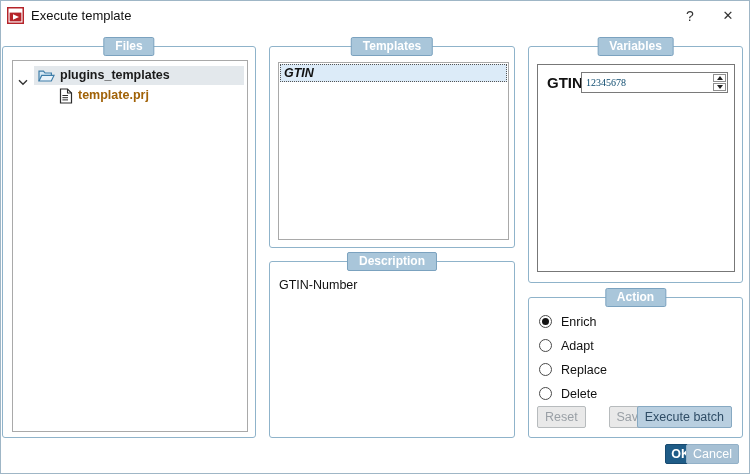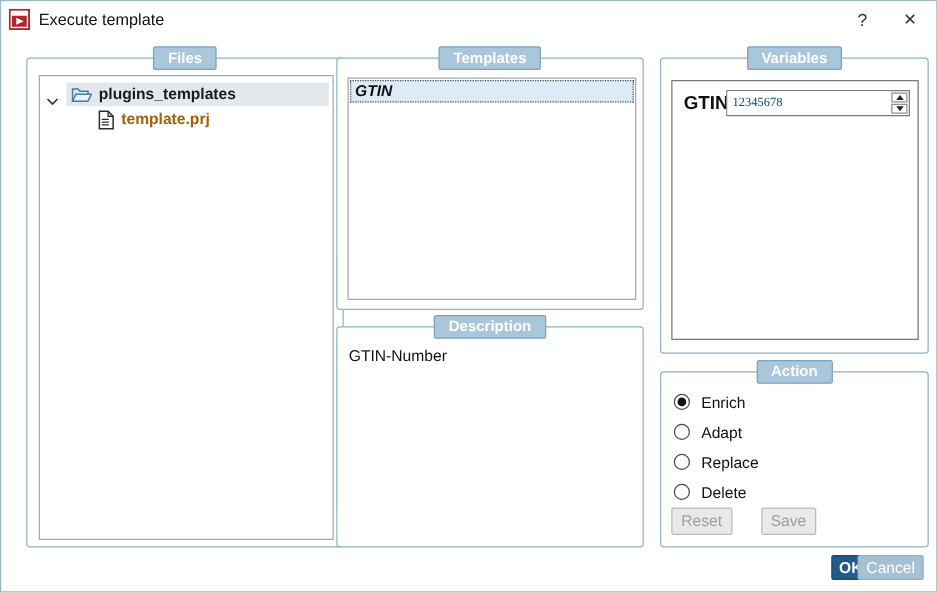--- a/index.html
+++ b/index.html
@@ -20,21 +20,21 @@
   .win-title{position:absolute;left:30px;top:0;line-height:29px;font-size:13px;color:#111;}
   .tb-btn{position:absolute;top:0;width:30px;height:29px;display:flex;align-items:center;justify-content:center;
     font-size:14px;color:#333;background:transparent;border:none;font-family:inherit;cursor:default;}
   .tb-help{right:44px;}
   .tb-close{right:6px;font-size:13px;}
   
   .group{position:absolute;border:1px solid var(--group-border);border-radius:3px;background:#fff;}
   .badge{position:absolute;top:-10px;left:50%;transform:translateX(-50%);
     background:var(--badge-bg);border:1px solid var(--badge-border);color:var(--badge-text);
     font-weight:bold;font-size:12px;padding:1px 11px 2px;border-radius:2px;white-space:nowrap;}
-  #g-files{left:20px;top:45px;width:254px;height:392px;}
+  #g-files{left:1px;top:45px;width:254px;height:392px;}
   .tree-box{position:absolute;left:9px;top:13px;width:236px;height:372px;border:1px solid #a9a9a9;background:#fff;}
   .tree-row{position:relative;height:20px;cursor:default;}
   .tree-row.first{margin-top:5px;}
   .sel-bg{position:absolute;left:21px;right:3px;top:0;height:19px;background:var(--tree-selection-bg);}
   .chev{position:absolute;left:5px;top:6px;}
   .tree-icon1{position:absolute;left:25px;top:3px;}
   .tree-label1{position:absolute;left:47px;top:2px;font-size:12.5px;font-weight:600;color:#1a1a1a;}
   .tree-icon2{position:absolute;left:46px;top:2px;}
   .tree-label2{position:absolute;left:65px;top:2px;font-size:12.5px;font-weight:600;color:#a16207;}
   #g-templates{left:268px;top:45px;width:246px;height:202px;padding-left:20px;}
@@ -164,18 +164,19 @@
     <div class="radio-row" style="top:64px;">
       <span class="radio-circle"></span>
       <span class="radio-label">Replace</span>
     </div>
     <div class="radio-row" style="top:88px;">
       <span class="radio-circle"></span>
       <span class="radio-label">Delete</span>
     </div>
     <button class="act-btn btn-disabled" id="btn-reset">Reset</button>
     <button class="act-btn btn-disabled" id="btn-save">Save</button>
+    <button class="act-btn" id="btn-exec">Execute batch</button>
   </div>
 
   <button class="footer-btn" id="btn-ok">OK</button>
   <button class="footer-btn" id="btn-cancel">Cancel</button>
 
 </div>
 
 </body></html>

